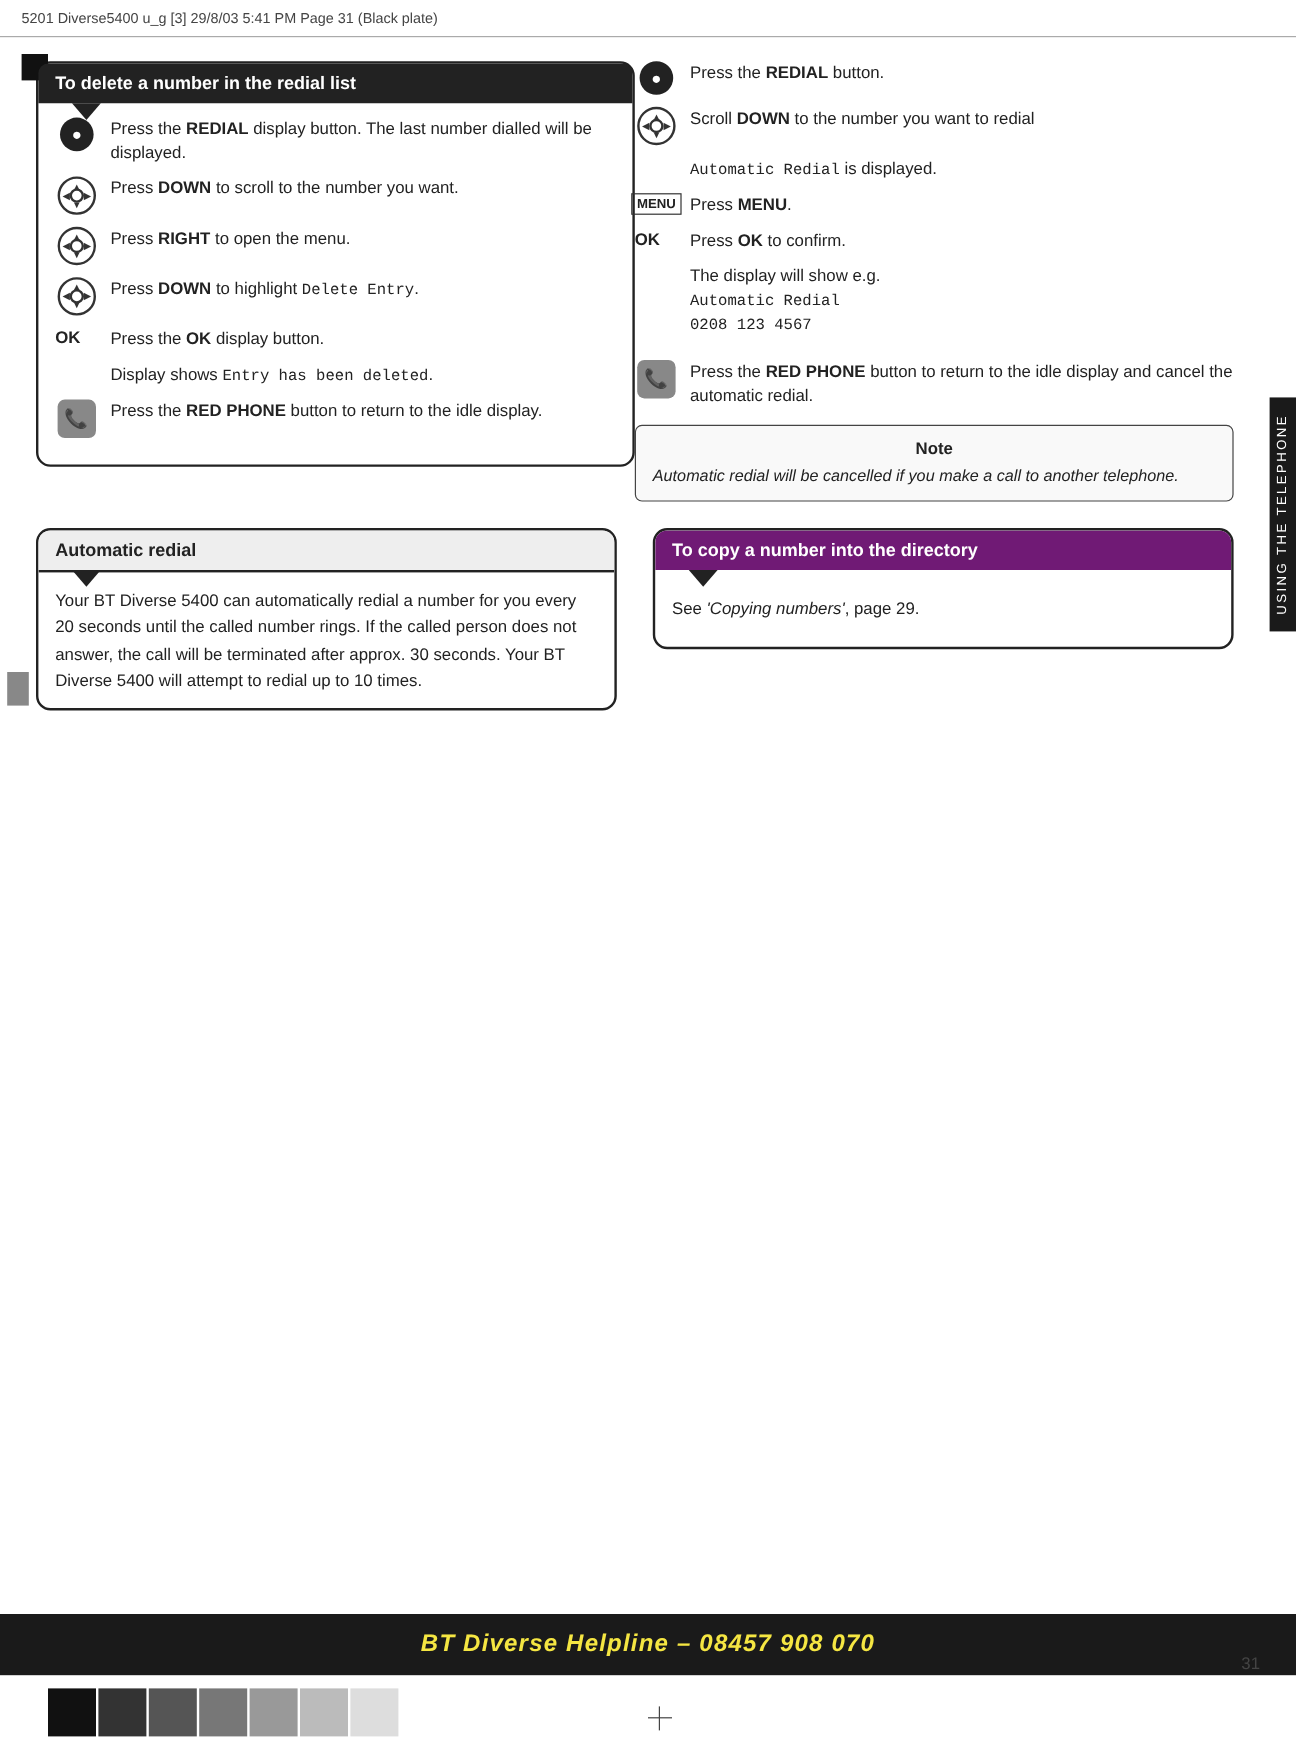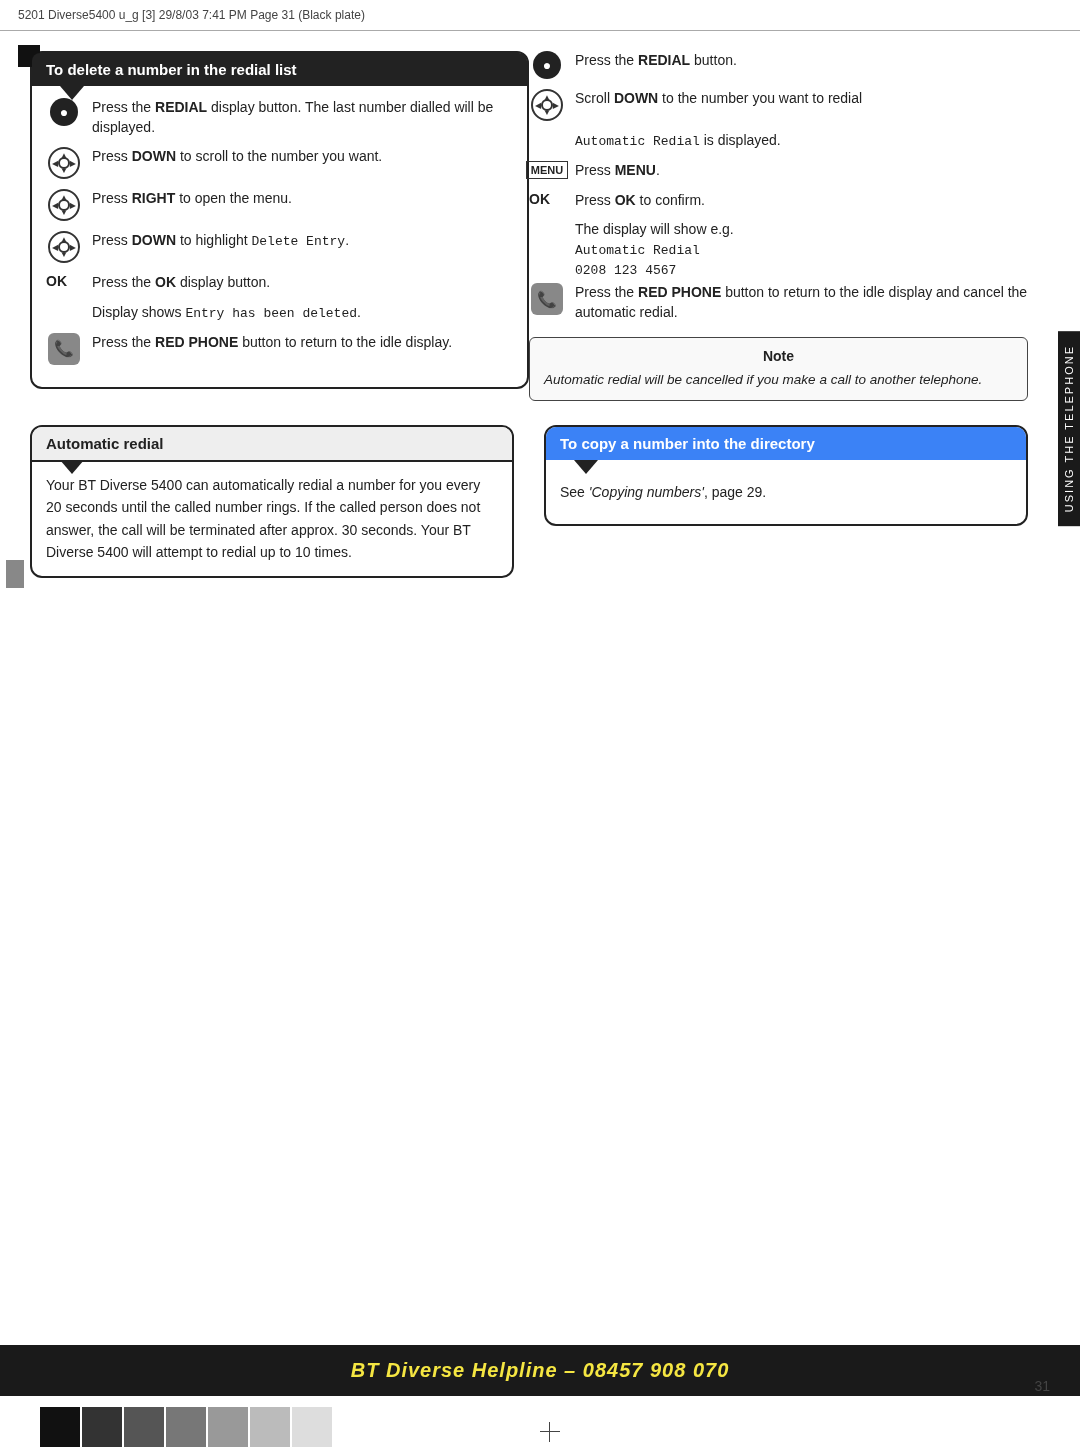--- a/index.html
+++ b/index.html
@@ -186,21 +186,21 @@
       line-height: 1.6;
     }
 
     
     .copy-number-box {
       border: 2px solid #222;
       border-radius: 12px;
       overflow: hidden;
     }
     .copy-number-title {
-      background: #3b82f6;
+      background: #701a75;
       color: #fff;
       font-weight: bold;
       font-size: 15px;
       padding: 8px 14px;
     }
     .copy-number-body {
       padding: 24px 14px;
       font-size: 14px;
     }
 
@@ -310,21 +310,21 @@
       display: flex;
       flex-direction: row;
       gap: 30px;
       margin-top: 4px;
     }
   </style>
 </head>
 <body>
 
 <div class="page-header">
-  <span>5201 Diverse5400  u_g [3]  29/8/03  7:41 PM  Page 31    (Black plate)</span>
+  <span>5201 Diverse5400  u_g [3]  29/8/03  5:41 PM  Page 31    (Black plate)</span>
 </div>
 
 <div class="black-square-top"></div>
 
 <div class="gray-square-mid"></div>
 
 <div class="page-content">
   <div class="main-area">
 
     <div class="two-col">
@@ -459,21 +459,21 @@
           </div>
         </div>
 
         <div class="step-row" style="margin-bottom:10px;">
           <div class="step-label-ok"><b>OK</b></div>
           <div class="step-text">
             Press <b>OK</b> to confirm.
           </div>
         </div>
 
-        <div class="step-row" style="margin-bottom:3px;">
+        <div class="step-row" style="margin-bottom:20px;">
           <div class="step-icon" style="width:36px;"></div>
           <div class="step-text">
             The display will show e.g.<br><span class="monospace">Automatic Redial<br>0208 123 4567</span>
           </div>
         </div>
 
         <div class="step-row" style="margin-bottom:14px;">
           <div class="step-icon">
             <div class="icon-redphone">📞</div>
           </div>

